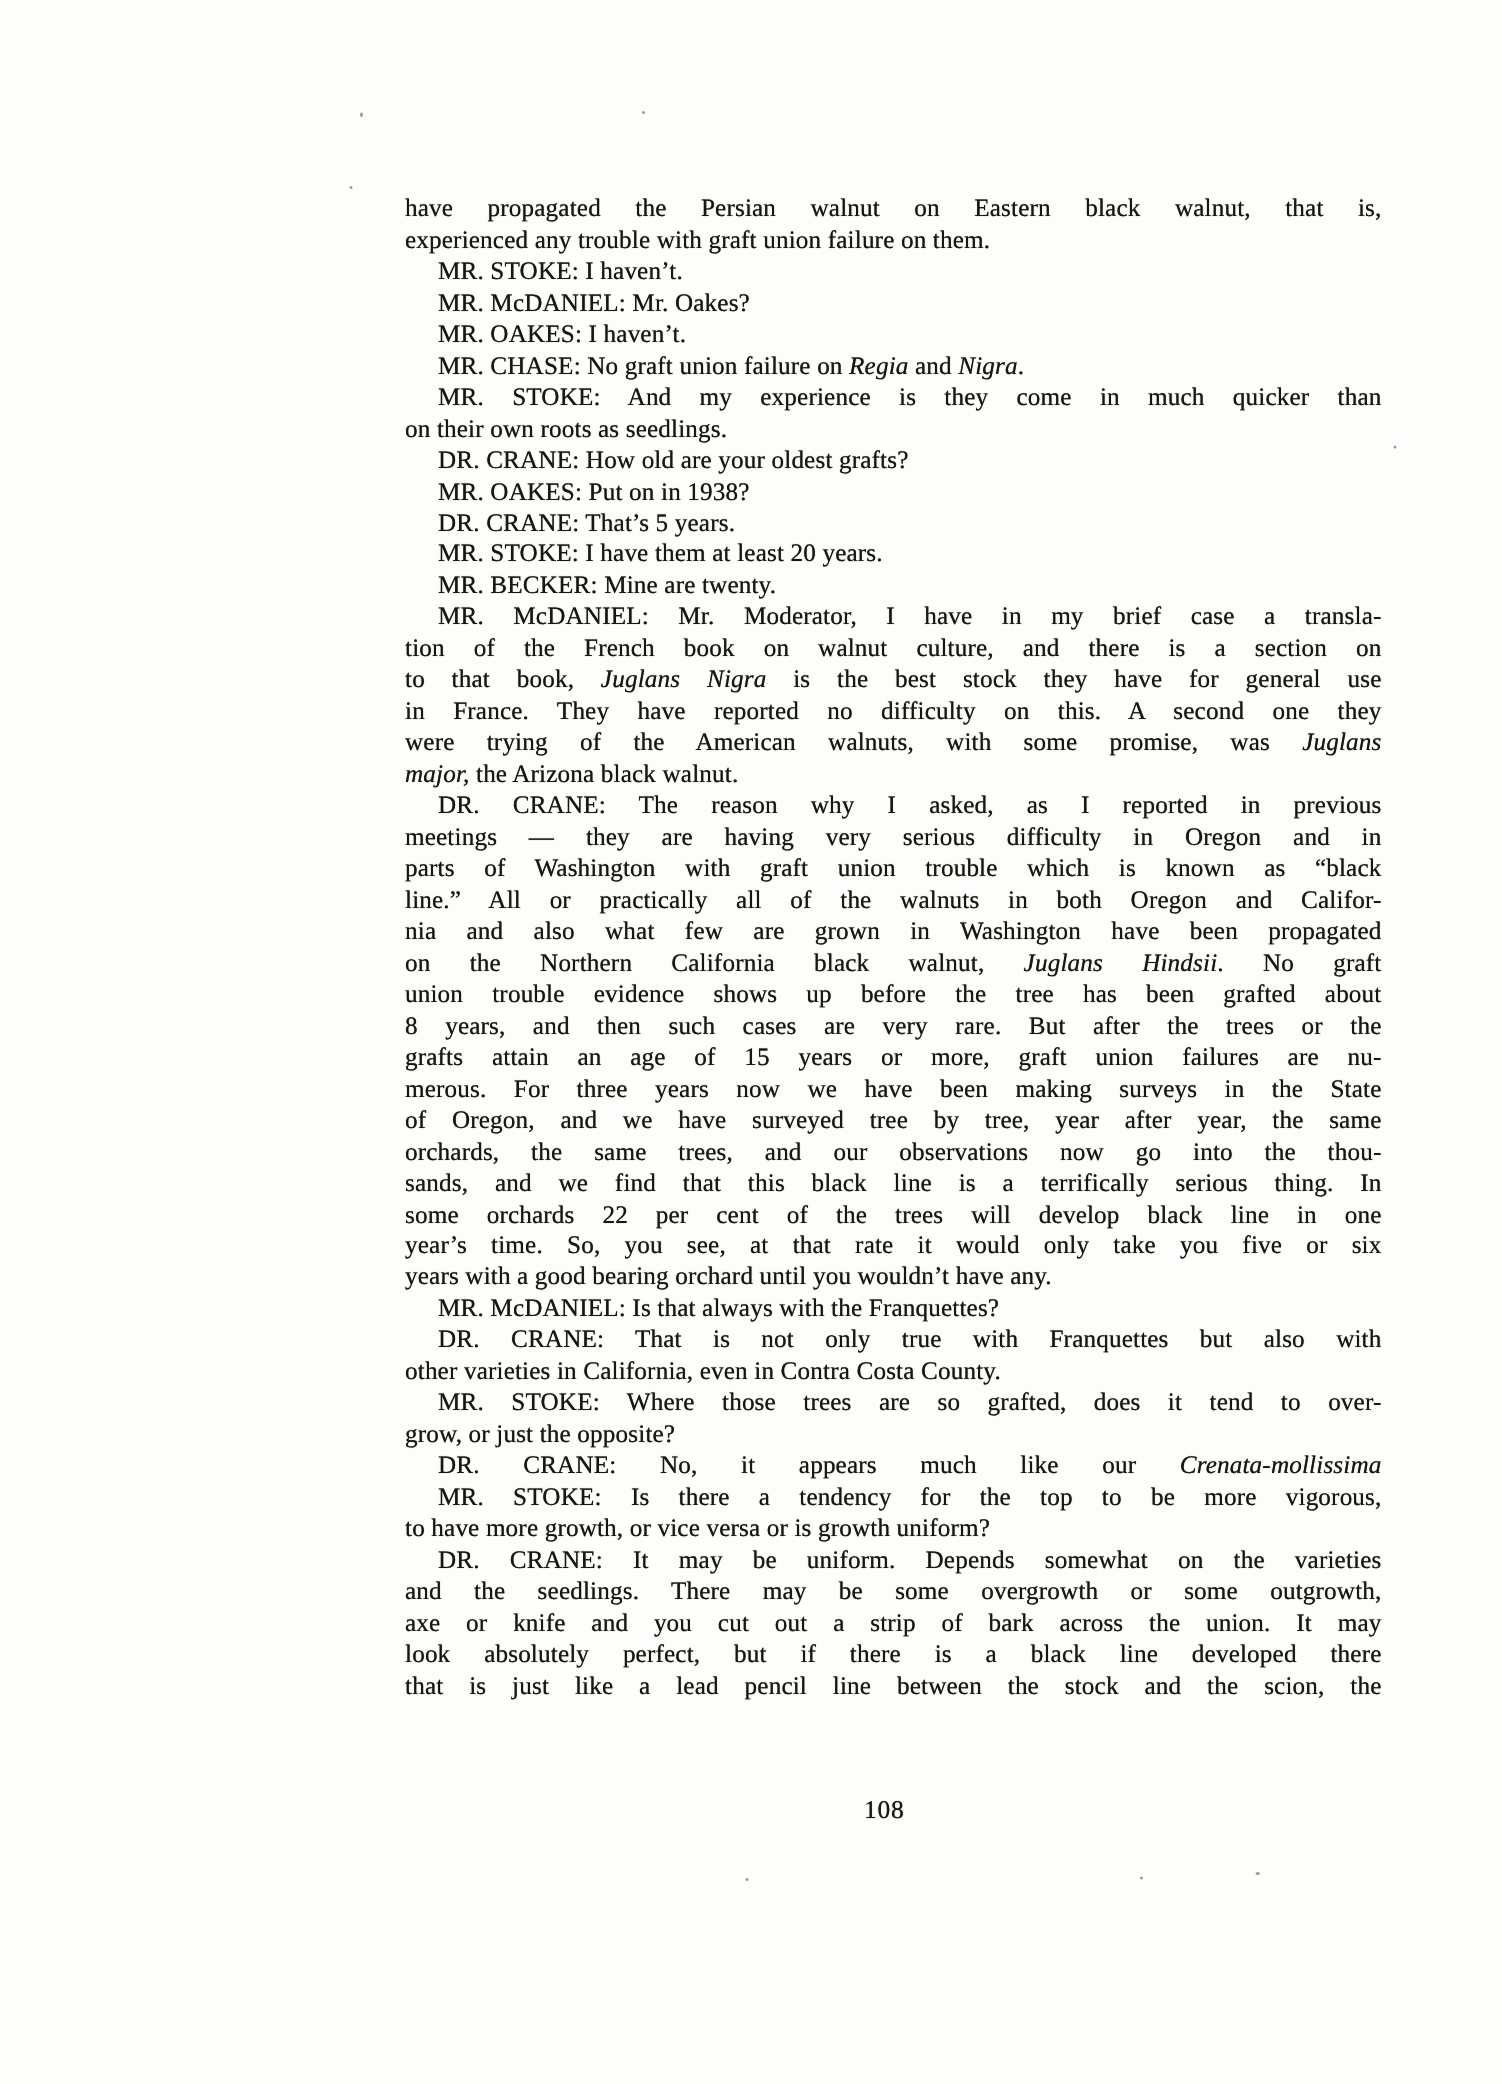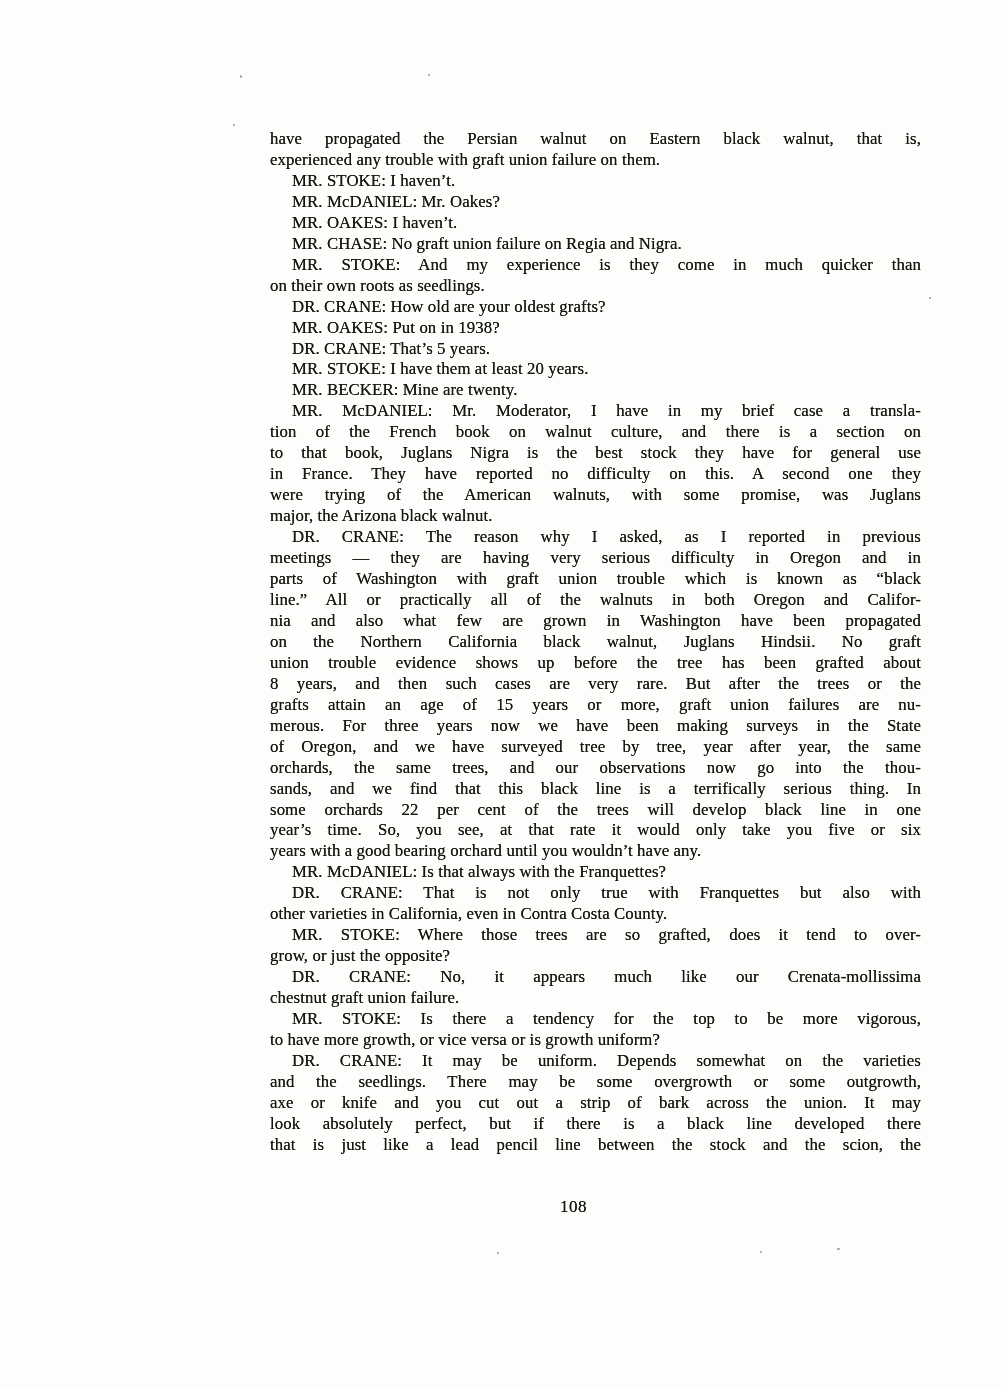--- a/index.html
+++ b/index.html
@@ -26,24 +26,24 @@
     text-align: justify;
     text-align-last: justify;
     white-space: normal;
   }
   .line.end {
     text-align-last: left;
   }
   .line.indent {
     text-indent: 22px;
   }
-  .it { }
+  .it { font-style: italic; }
   .page-number {
     position: absolute;
-    left: 248px;
+    left: 264px;
     top: 1197px;
     width: 651px;
     text-align: center;
     font-size: 17px;
     line-height: 20.95px;
     letter-spacing: 0.5px;
     text-shadow: 0 0 0.6px rgba(24, 20, 16, 0.9);
   }
   .speck {
     position: absolute;
@@ -90,21 +90,20 @@
     <div class="line">sands, and we find that this black line is a terrifically serious thing. In</div>
     <div class="line">some orchards 22 per cent of the trees will develop black line in one</div>
     <div class="line">year’s time. So, you see, at that rate it would only take you five or six</div>
     <div class="line end">years with a good bearing orchard until you wouldn’t have any.</div>
     <div class="line indent end">MR. McDANIEL: Is that always with the Franquettes?</div>
     <div class="line indent">DR. CRANE: That is not only true with Franquettes but also with</div>
     <div class="line end">other varieties in California, even in Contra Costa County.</div>
     <div class="line indent">MR. STOKE: Where those trees are so grafted, does it tend to over-</div>
     <div class="line end">grow, or just the opposite?</div>
     <div class="line indent">DR. CRANE: No, it appears much like our <span class="it">Crenata-mollissima</span></div>
-    <div class="line end">chestnut graft union failure.</div>
     <div class="line indent">MR. STOKE: Is there a tendency for the top to be more vigorous,</div>
     <div class="line end">to have more growth, or vice versa or is growth uniform?</div>
     <div class="line indent">DR. CRANE: It may be uniform. Depends somewhat on the varieties</div>
     <div class="line">and the seedlings. There may be some overgrowth or some outgrowth,</div>
     <div class="line">axe or knife and you cut out a strip of bark across the union. It may</div>
     <div class="line">look absolutely perfect, but if there is a black line developed there</div>
     <div class="line">that is just like a lead pencil line between the stock and the scion, the</div>
   </div>
 
 <div class="page-number">108</div>

